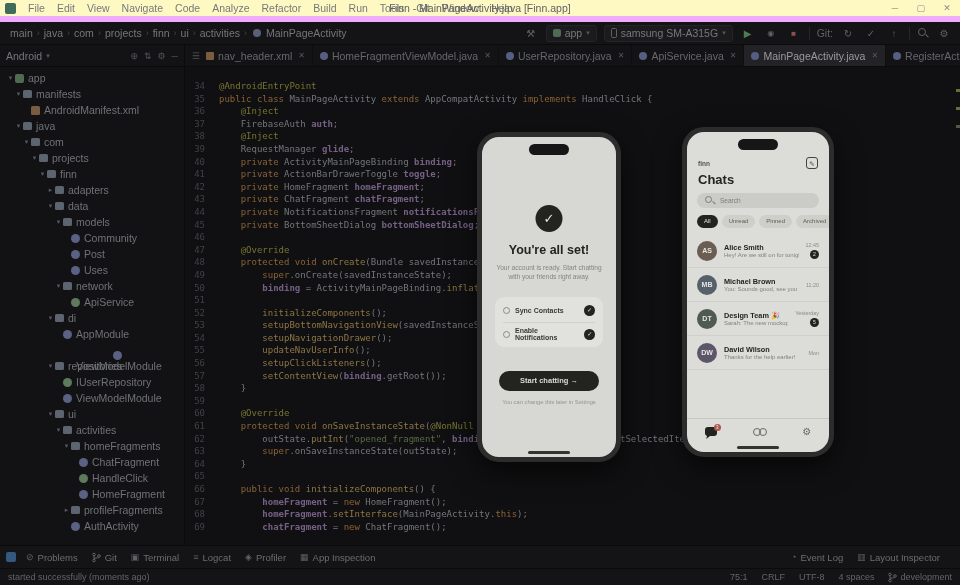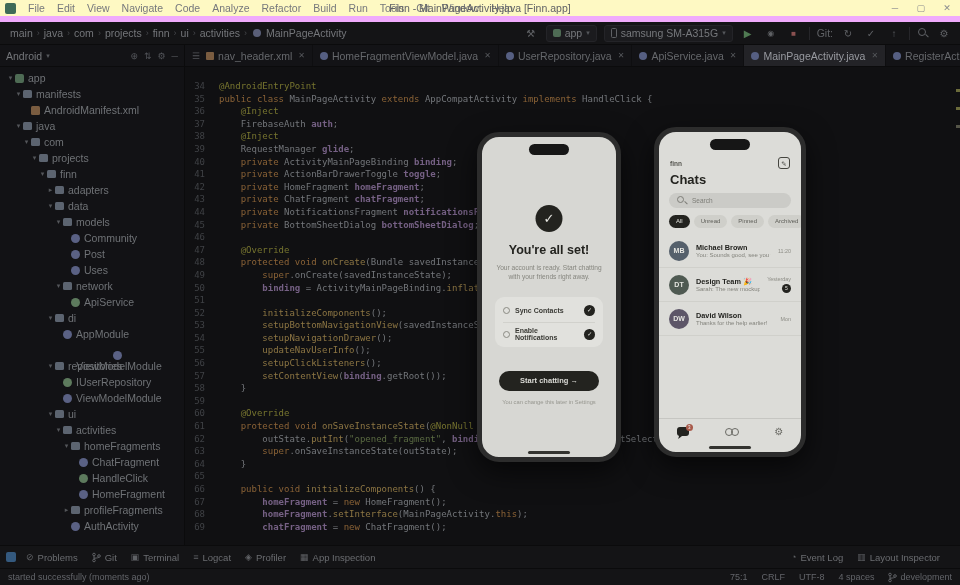--- a/index.html
+++ b/index.html
@@ -96,21 +96,21 @@
   
   #statusbar { height:17px; flex:0 0 17px; background:#141416; border-top:1px solid #0b0b0c;
         display:flex; align-items:center; font-size:9px; color:#63656a; padding:0 8px; }
   #status-right { margin-left:auto; display:flex; align-items:center; gap:14px; white-space:nowrap; }
   .branch-wrap { display:flex; align-items:center; gap:3px; color:#63656a; }
 
   
   .phone { position:absolute; z-index:5; border:5px solid #2c2c2c; border-radius:22px;
            box-shadow:0 10px 28px rgba(0,0,0,.6); overflow:hidden; }
   #phone1 { left:477px; top:132px; width:144px; height:330px; background:#d7d7d3; }
-  #phone2 { left:654px; top:127px; width:152px; height:330px; background:#dcdcd8; }
+  #phone2 { left:682px; top:127px; width:152px; height:330px; background:#dcdcd8; }
   .island { position:absolute; top:7px; left:50%; transform:translateX(-50%); width:40px; height:11px;
             border-radius:6px; background:#161616; }
   .home-indicator { position:absolute; bottom:3px; left:50%; transform:translateX(-50%);
             width:42px; height:3px; border-radius:2px; background:#33332f; }
 
   
   .p1-check { position:absolute; top:68px; left:50%; transform:translateX(-50%); width:27px; height:27px;
         border-radius:50%; background:#23231f; color:#e7e7e2; font-size:13px; text-align:center; line-height:27px; }
   .p1-title { position:absolute; top:106px; width:100%; text-align:center; font-size:12.5px; font-weight:bold; color:#23231f; }
   .p1-sub { position:absolute; top:126px; width:100%; text-align:center; font-size:6.6px; line-height:9px; color:#86867f; }
@@ -574,20 +574,31 @@
       <span>Search</span>
     </div>
     <div class="p2-chips" id="p2-chips">
         <span class="chip2 active">All</span>
         <span class="chip2">Unread</span>
         <span class="chip2">Pinned</span>
         <span class="chip2">Archived</span>
       </div>
     <div class="p2-list" id="p2-list">
         <div class="chat-row">
+          <span class="avatar" style="background: rgb(107, 93, 82);">AS</span>
+          <div class="chat-main">
+            <div class="chat-name">Alice Smith</div>
+            <div class="chat-preview">Hey! Are we still on for tonight?</div>
+          </div>
+          <div class="chat-meta">
+            <span class="chat-time">12:45</span>
+            <span class="chat-badge">2</span>
+          </div>
+        </div>
+        <div class="chat-row">
           <span class="avatar" style="background: rgb(85, 96, 107);">MB</span>
           <div class="chat-main">
             <div class="chat-name">Michael Brown</div>
             <div class="chat-preview">You: Sounds good, see you then!</div>
           </div>
           <div class="chat-meta">
             <span class="chat-time">11:20</span>
           </div>
         </div>
         <div class="chat-row">

